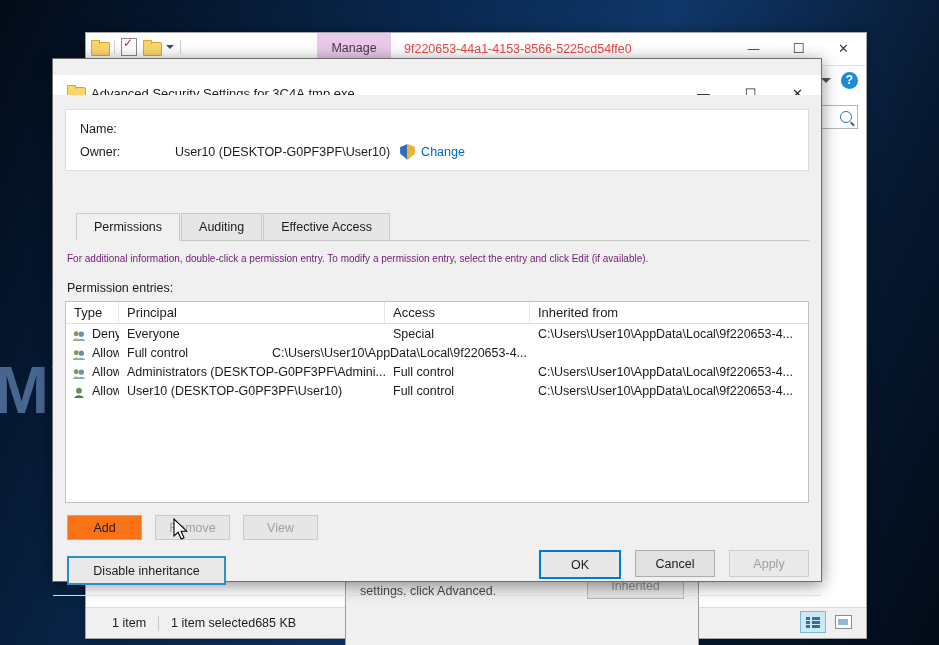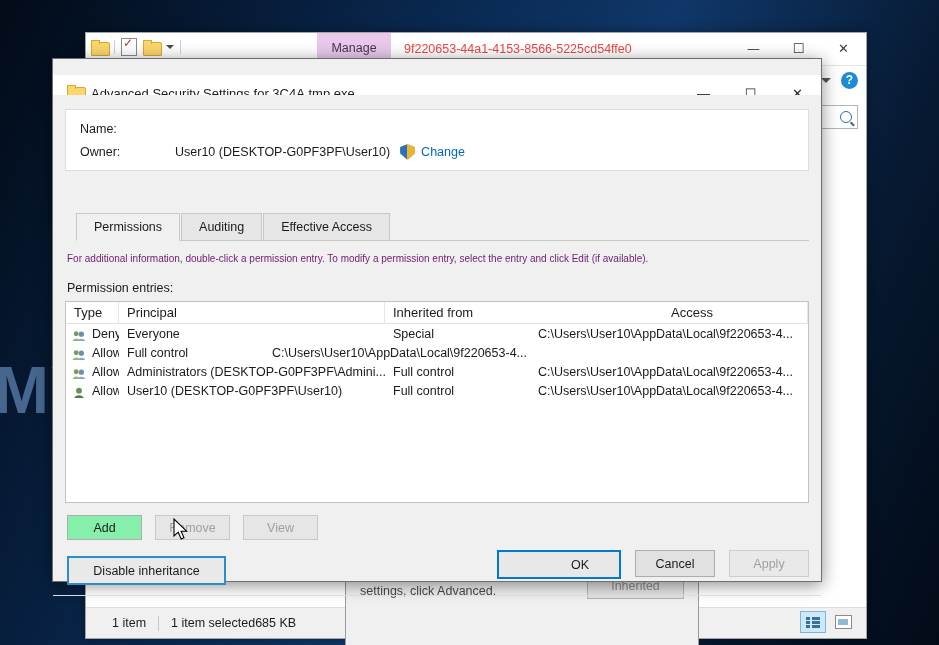--- a/index.html
+++ b/index.html
@@ -173,35 +173,35 @@
     box-sizing:border-box;overflow:hidden;white-space:nowrap;}
   .lv-row .c-type{padding-left:26px;position:relative;}
   .lv-row .c-principal{padding-left:8px;}
   .lv-row .c-access{padding-left:8px;}
   .lv-row .c-inherit{padding-left:8px;}
   .usr-ico{position:absolute;left:5px;top:2px;width:16px;height:15px;}
 
   
   .btnrow{position:absolute;left:14px;top:420px;display:flex;gap:13px;}
   .btn{
-    width:73px;height:23px;background:#86efac;border:1px solid #adadad;
+    width:73px;height:23px;background:#f97316;border:1px solid #adadad;
     font-size:12.5px;color:#1b1b1b;display:flex;align-items:center;justify-content:center;
   }
   .btn.disabled{color:#a0a0a0;background:#e6e6e6;border-color:#c9c9c9;}
   .btn-wide{
     position:absolute;left:14px;top:461px;width:155px;height:25px;background:#e9e9e9;
     border:2px solid #2c8dc9;font-size:12.5px;color:#1b1b1b;
     display:flex;align-items:center;justify-content:center;
   }
 
   .footer-sep{position:absolute;left:0;right:0;top:500px;height:1px;background:#dcdcdc;}
   .footer-btns{position:absolute;right:12px;top:455px;display:flex;gap:14px;}
   .fbtn{width:78px;height:25px;background:#e1e1e1;border:1px solid #adadad;
     font-size:12.5px;color:#1b1b1b;display:flex;align-items:center;justify-content:center;}
-  .fbtn.default{border:2px solid #0078d7;background:#e8e8e8;padding-left:42px;}
+  .fbtn.default{border:2px solid #0078d7;background:#e8e8e8;}
   .fbtn.disabled{color:#a0a0a0;background:#e9e9e9;border-color:#cdcdcd;}
 
   
   .cursor{position:absolute;left:173px;top:518px;z-index:90;}
 </style>
 </head>
 <body>
 
 <div id="desktop"></div>
 
@@ -309,22 +309,22 @@
       <div class="tab">Effective Access</div>
     </div>
 
     <div class="hint">For additional information, double-click a permission entry. To modify a permission entry, select the entry and click Edit (if available).</div>
     <div class="entries-lbl">Permission entries:</div>
 
     <div class="listview">
       <div class="lv-head">
         <div class="col c-type">Type</div>
         <div class="col c-principal">Principal</div>
+        <div class="col c-access">Access</div>
         <div class="col c-inherit">Inherited from</div>
-        <div class="col c-access">Access</div>
       </div>
 
       <div class="lv-row">
         <div class="cell c-type">
           <svg class="usr-ico" viewBox="0 0 16 16">
             <circle cx="5" cy="5" r="2.6" fill="#7d9a56"></circle>
               <path d="M1 14c0-2.5 1.8-4 4-4s4 1.5 4 4z" fill="#9ab56f"></path>
             <circle cx="10.5" cy="5.5" r="2.8" fill="#6b8fae"></circle>
               <path d="M6 14.5c0-2.6 2-4.2 4.5-4.2s4.5 1.6 4.5 4.2z" fill="#87a9c6"></path>
           </svg>

